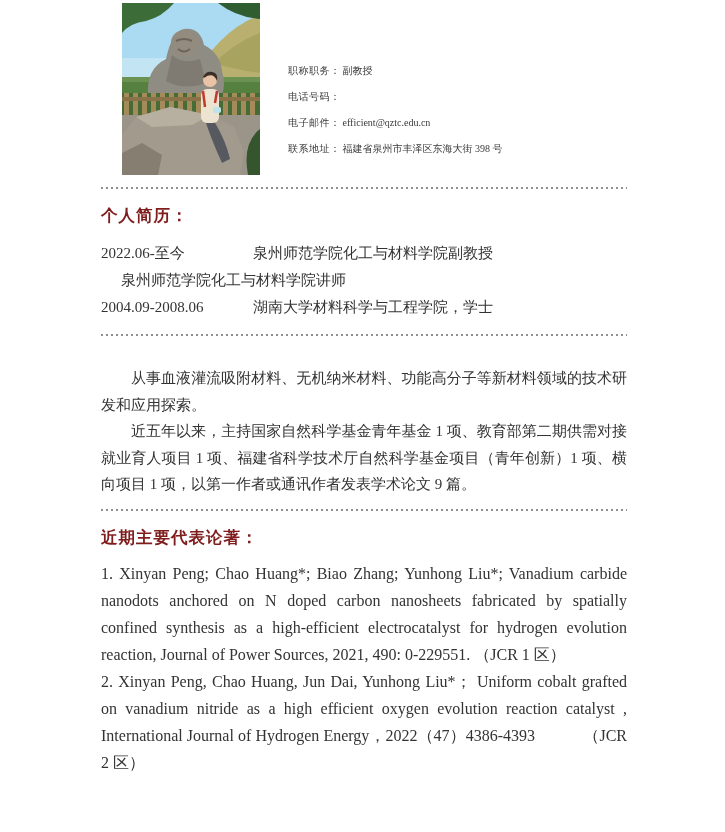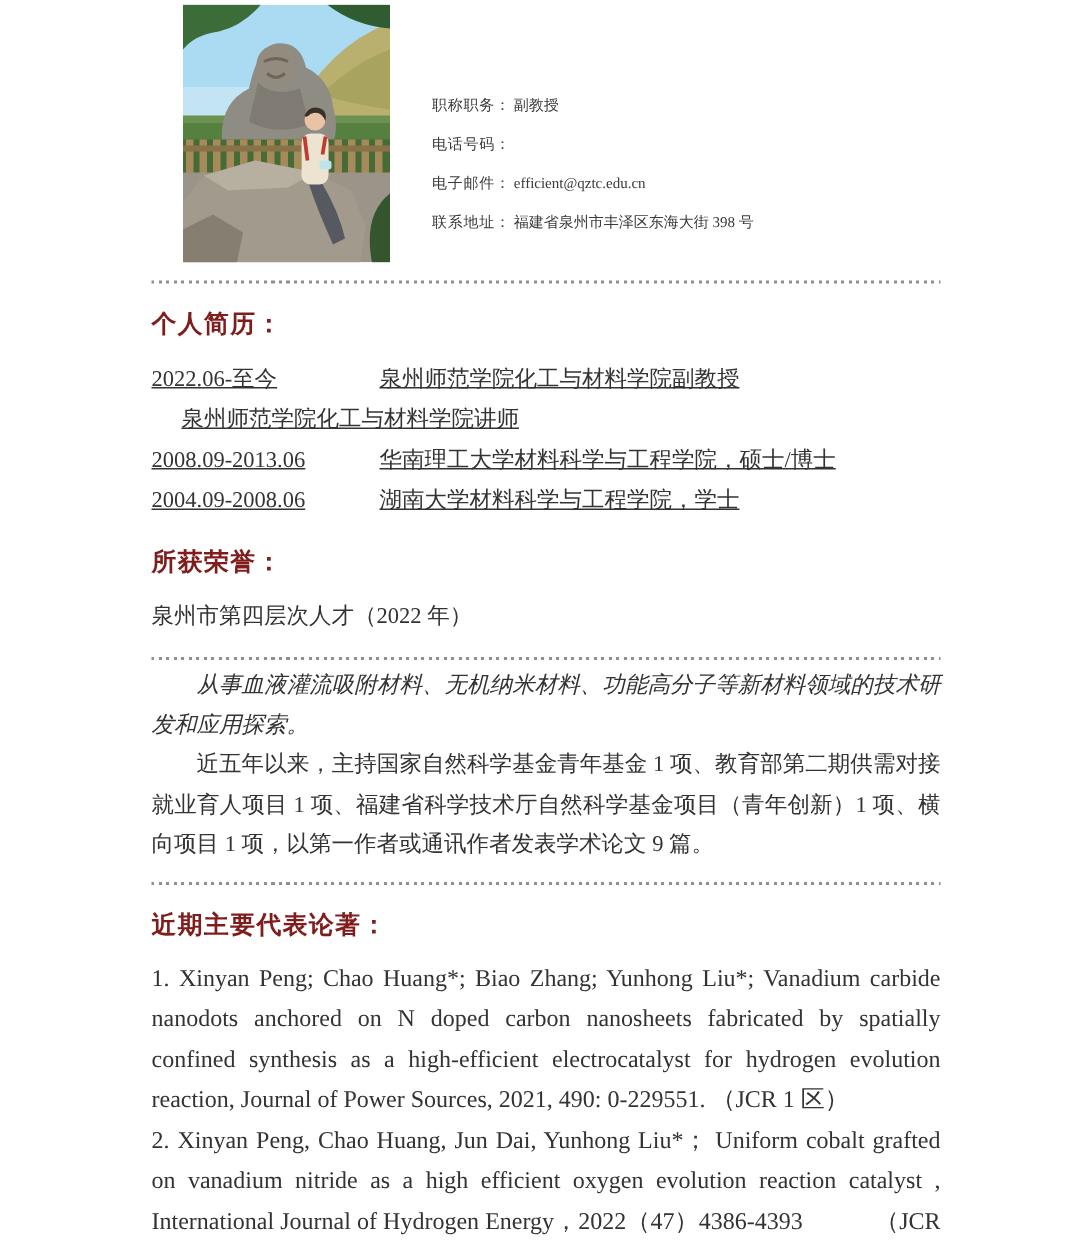--- a/index.html
+++ b/index.html
@@ -40,32 +40,32 @@
 
   
   .section-title {
     margin: 16px 0 0 0;
     font-family: "Liberation Sans", "DejaVu Sans", sans-serif;
     font-weight: 700;
     font-size: 16.5px;
     letter-spacing: 1px;
     color: #7f1d1d;
   }
-  .resume-list { margin-top: 13px; text-decoration: underline; }
+  .resume-list { margin-top: 13px; }
   .resume-row { display: flex; line-height: 27px; font-size: 15px; }
   .resume-period { width: 132px; flex: 0 0 132px; }
   .resume-desc { flex: 1; margin-left: 20px; }
 
   .honors-text { margin: 12px 0 0 0; font-size: 15px; line-height: 27px; }
 
   .para {
     margin: 0; font-size: 15px; line-height: 26.5px;
     text-indent: 2em; text-align: justify;
   }
-  .para.first { margin-top: 4px; font-style: italic; }
+  .para.first { margin-top: 29px; }
 
   .pub-list { margin-top: 11px; }
   .pub-item {
     margin: 0; font-size: 16px; line-height: 27px;
     text-align: justify; text-justify: inter-word;
   }
 </style>
 </head>
 <body>
 
@@ -156,34 +156,26 @@
       <h2 class="section-title">个人简历：</h2>
       <div class="resume-list">
         <div class="resume-row">
           <span class="resume-period">2022.06-至今</span>
           <span class="resume-desc">泉州师范学院化工与材料学院副教授</span>
         </div>
         <div class="resume-row">
           <span class="resume-desc">泉州师范学院化工与材料学院讲师</span>
         </div>
         <div class="resume-row">
-          <span class="resume-period">2008.09-2013.06</span>
-          <span class="resume-desc">华南理工大学材料科学与工程学院，硕士/博士</span>
-        </div>
-        <div class="resume-row">
           <span class="resume-period">2004.09-2008.06</span>
           <span class="resume-desc">湖南大学材料科学与工程学院，学士</span>
         </div>
       </div>
     </section>
 
-    <section>
-      <h2 class="section-title">所获荣誉：</h2>
-      <p class="honors-text">泉州市第四层次人才（2022 年）</p>
-    </section>
 
     <div class="dotted after-honors"></div>
 
     <section>
       <p class="para first">从事血液灌流吸附材料、无机纳米材料、功能高分子等新材料领域的技术研发和应用探索。</p>
       <p class="para">近五年以来，主持国家自然科学基金青年基金 1 项、教育部第二期供需对接就业育人项目 1 项、福建省科学技术厅自然科学基金项目（青年创新）1 项、横向项目 1 项，以第一作者或通讯作者发表学术论文 9 篇。</p>
     </section>
 
     <div class="dotted after-interests"></div>
 

